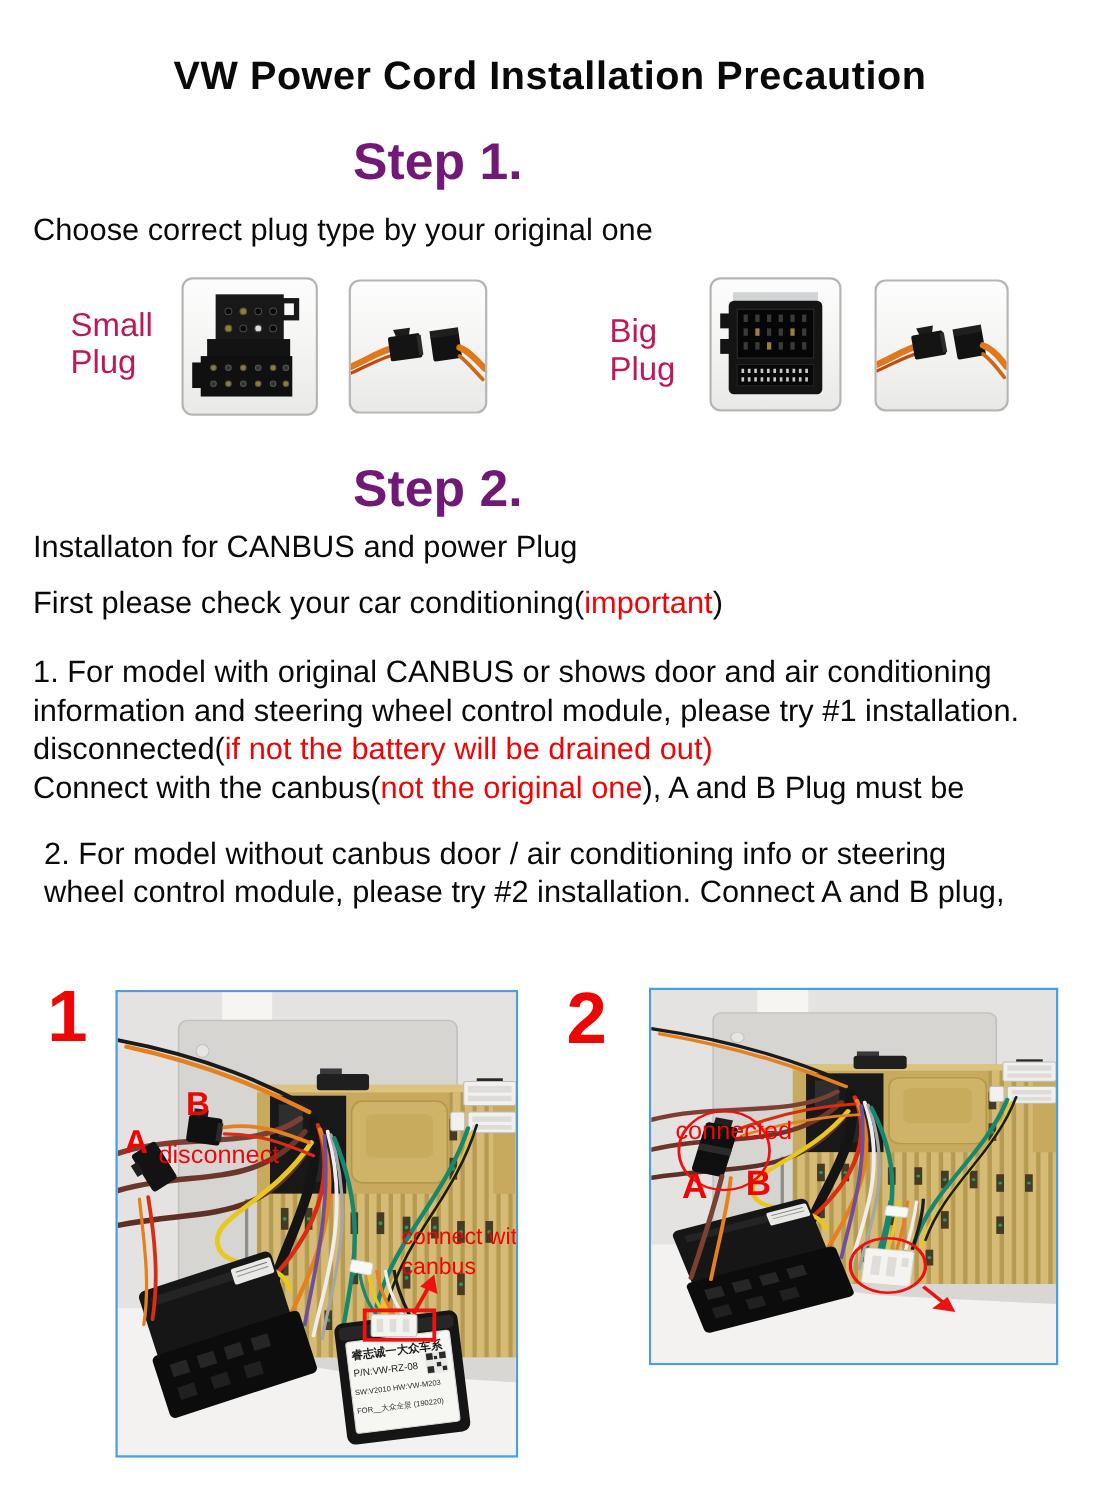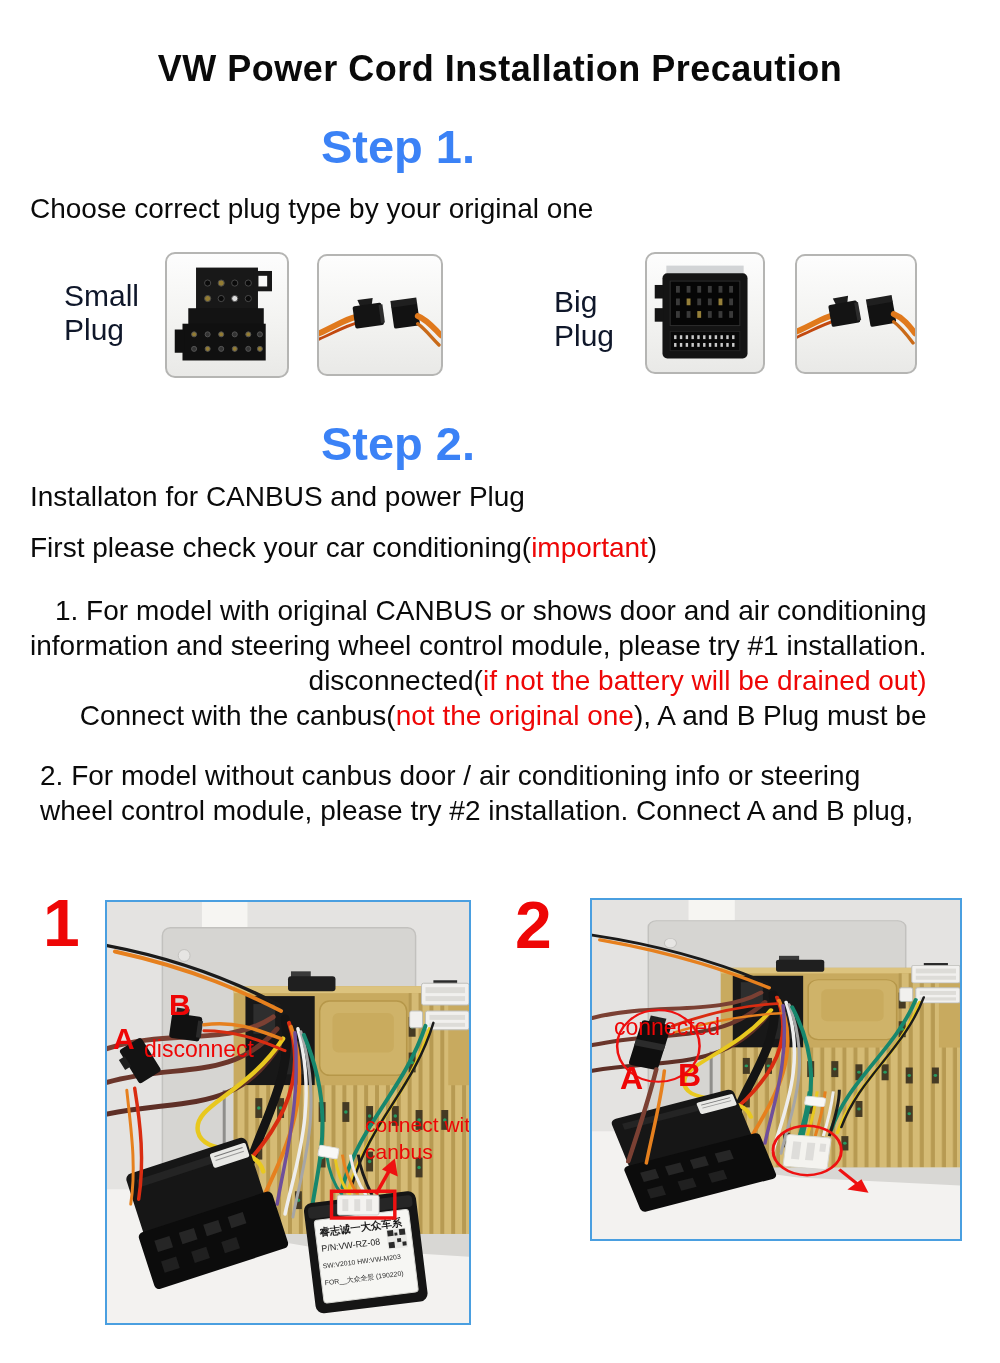--- a/index.html
+++ b/index.html
@@ -1,23 +1,23 @@
 <!DOCTYPE html>
 <html><head>
 <meta charset="utf-8">
 <style>
   html,body{margin:0;padding:0;background:#ffffff;}
   .page{position:relative;width:1000px;height:1363px;background:#ffffff;overflow:hidden;
         font-family:"Liberation Sans",sans-serif;color:#0a0a0a;}
   .abs{position:absolute;}
   .red{color:#ee0606;}
   .doc-title{top:48px;left:0;width:1000px;text-align:center;font-size:36px;font-weight:bold;letter-spacing:0.5px;}
-  .step-heading{left:0;width:796px;text-align:center;font-size:47px;font-weight:bold;color:#3b82f6;}
+  .step-heading{left:0;width:796px;text-align:center;font-size:47px;font-weight:bold;color:#701a75;}
   .body-line{font-size:28px;line-height:35px;}
-  .plug-label{font-size:30px;line-height:34px;color:#0f172a;}
+  .plug-label{font-size:30px;line-height:34px;color:#be185d;}
   .plug-box{box-sizing:border-box;border:2px solid #b5b5b3;border-radius:10px;
             background:linear-gradient(180deg,#fdfdfd 0%,#f3f3f1 55%,#e9e9e7 100%);}
   .plug-box svg{display:block;width:100%;height:100%;}
   .para div{white-space:nowrap;}
   .diag-num{font-size:66px;font-weight:bold;color:#ee0606;line-height:1;}
   .photo{box-sizing:border-box;border:2px solid #4a9fe0;background:#e6e5e3;overflow:hidden;}
   .photo svg.scene{position:absolute;left:0;top:0;width:100%;height:100%;}
   .ann{position:absolute;color:#ee0606;z-index:5;white-space:nowrap;}
   .ann-big{font-size:30px;font-weight:bold;}
   .ann-med{font-size:23px;}
@@ -281,21 +281,21 @@
       </g>
       <path d="M100,60 C110,64 116,72 122,80" stroke="#e0791c" stroke-width="6" fill="none" stroke-linecap="round"></path>
       <path d="M100,68 C108,74 114,82 120,90" stroke="#c96a18" stroke-width="3.5" fill="none" stroke-linecap="round"></path>
     </svg>
   </div>
 
   <div class="abs step-heading" style="top:416px;">Step 2.</div>
   <div class="abs body-line" style="left:30px;top:479px;">Installaton for CANBUS and power Plug</div>
   <div class="abs body-line" style="left:30px;top:530px;"><span>First please check your car conditioning(</span><span class="red">important</span><span>)</span></div>
 
-  <div class="abs body-line para" style="left:30px;top:593px;text-align:right;">
+  <div class="abs body-line para" style="left:30px;top:593px;">
     <div><span>1. For model with original CANBUS or shows door and air conditioning</span></div>
     <div><span>information and steering wheel control module, please try #1 installation.</span></div>
     <div><span>disconnected(</span><span class="red">if not the battery will be drained out)</span></div>
     <div><span>Connect with the canbus(</span><span class="red">not the original one</span><span>), A and B Plug must be</span></div>
   </div>
 
   <div class="abs body-line para" style="left:40px;top:758px;">
     <div><span>2. For model without canbus door / air conditioning info or steering</span></div>
     <div><span>wheel control module, please try #2 installation. Connect A and B plug,</span></div>
   </div>

